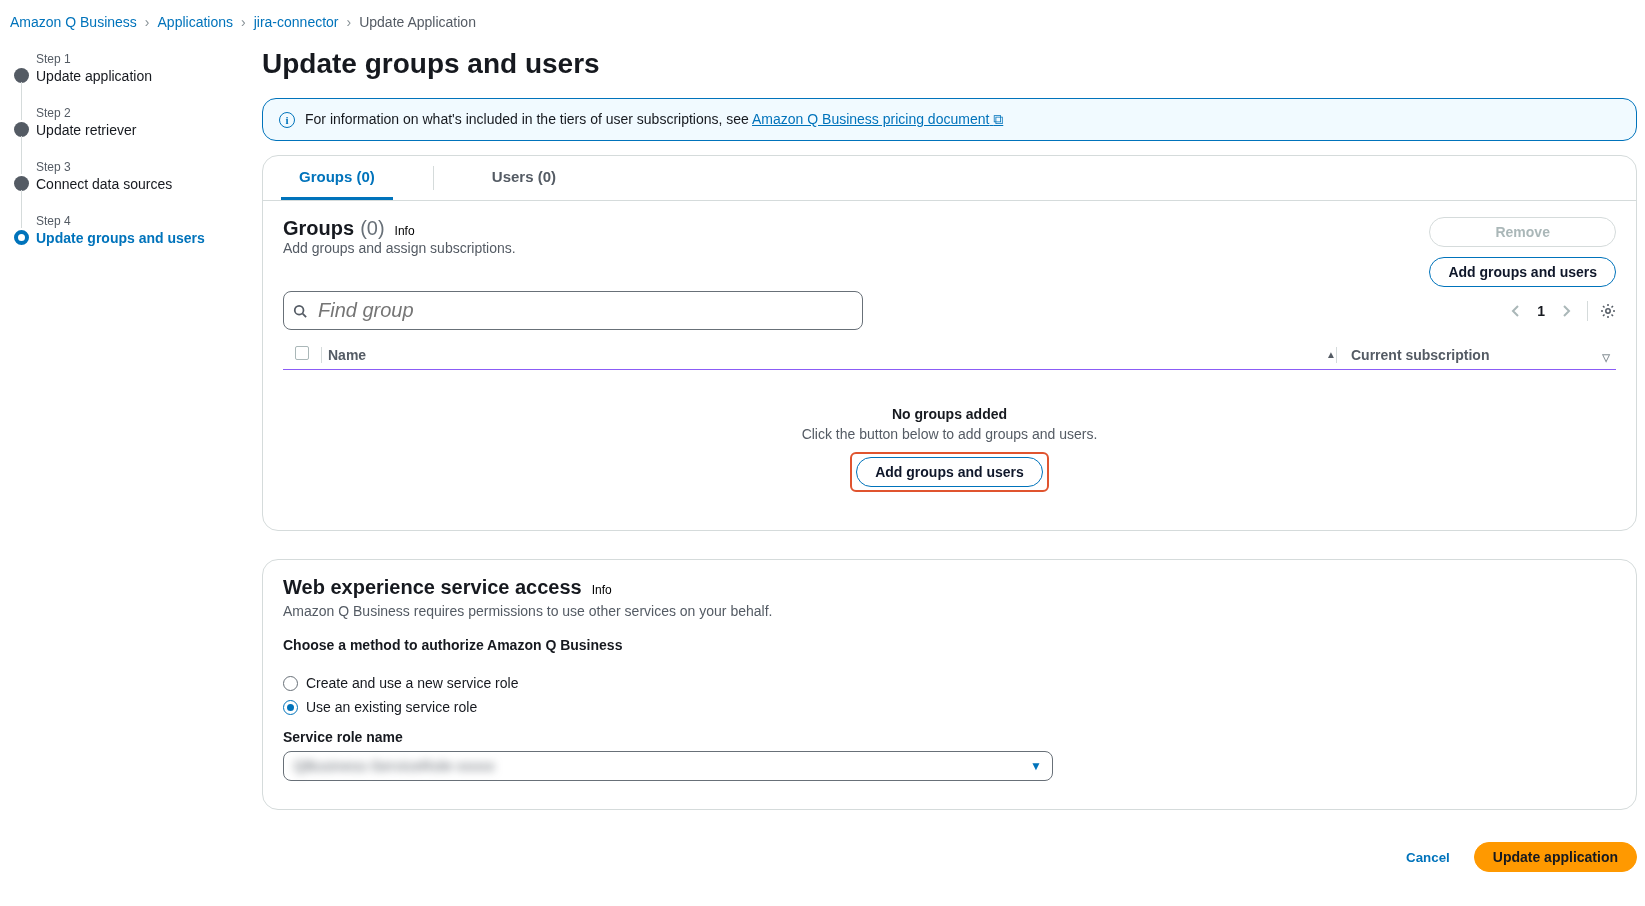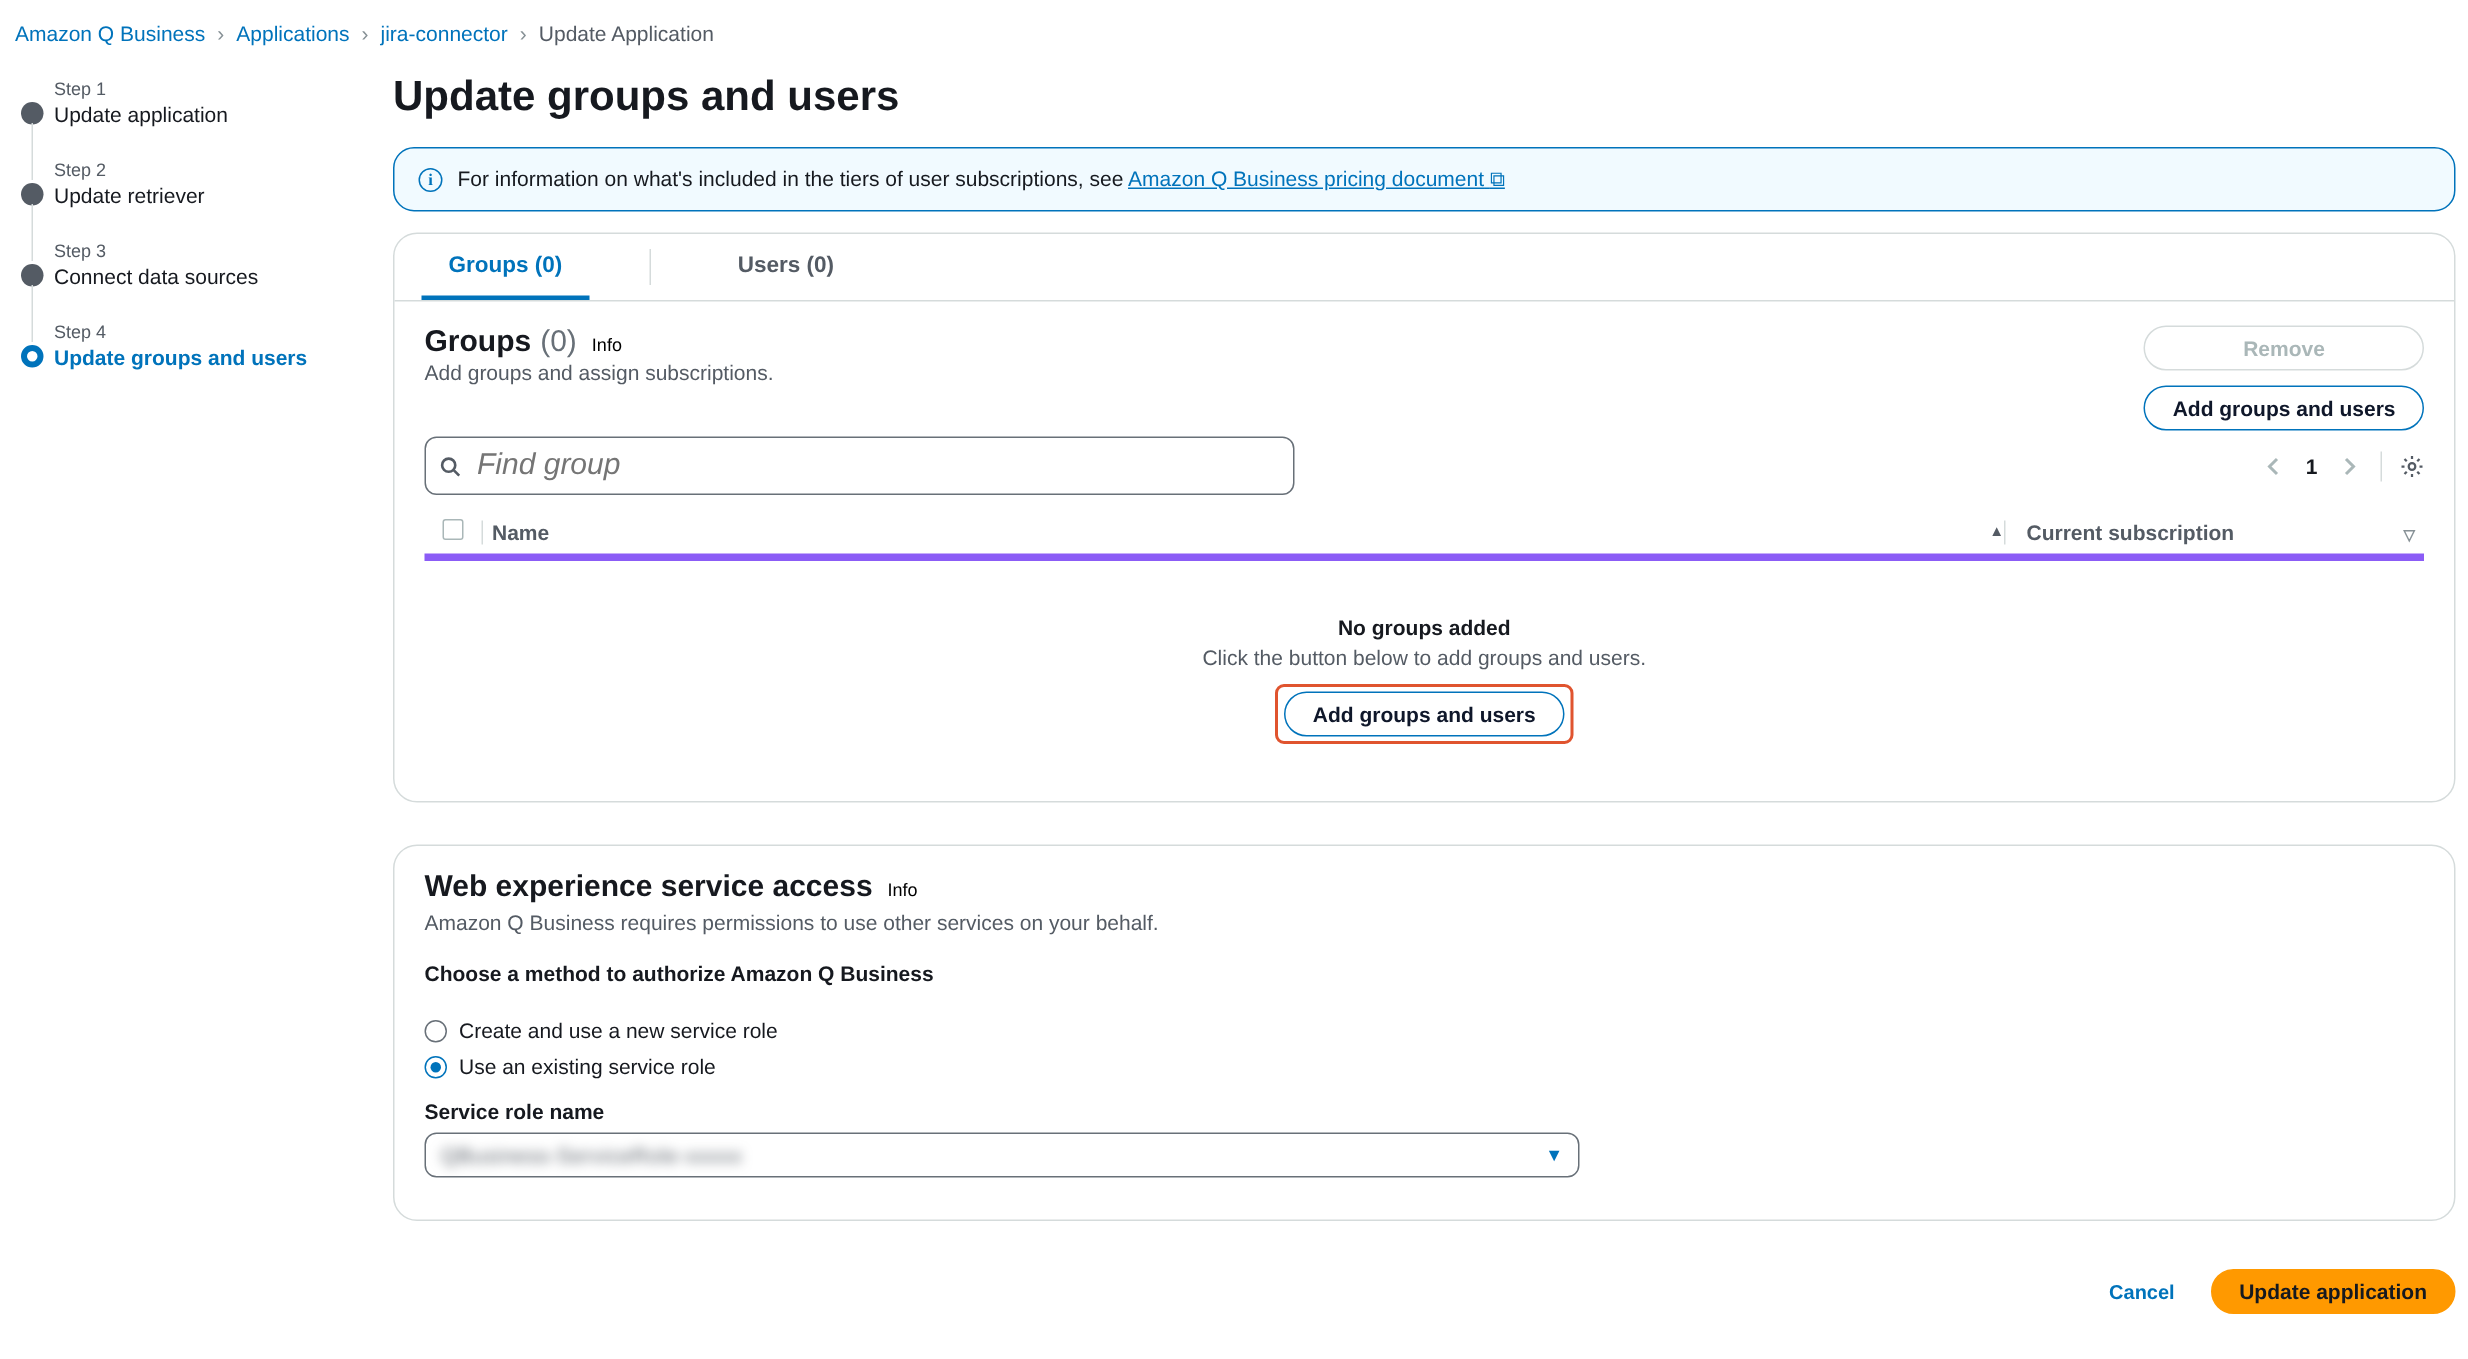--- a/index.html
+++ b/index.html
@@ -53,21 +53,21 @@
 .toolbar { display: flex; justify-content: space-between; align-items: center; gap: 12px; margin-bottom: 10px; }
 .search { position: relative; flex: 0 0 580px; }
 .search input { width: 100%; padding: 7px 10px 7px 34px; border: 1px solid #687078; border-radius: 8px; font-size: 20px; font-style: italic; }
 .search .si { position: absolute; left: 10px; top: 50%; transform: translateY(-50%); color: #545b64; }
 .pager { display: flex; align-items: center; gap: 12px; }
 .pager .pbtn { color: #aab7b8; cursor: pointer; padding: 4px; }
 .pager .pnum { font-weight: 700; }
 .pager .vsep { width: 1px; height: 20px; background: #d5dbdb; }
 .gear { cursor: pointer; }
 
-.table-head { display: flex; align-items: center; border-bottom: 5px solid #8b5cf6; padding: 6px 0; font-size: 14px; font-weight: 700; color: #545b64; }
+.table-head { display: flex; align-items: center; border-bottom: 1px solid #8b5cf6; padding: 6px 0; font-size: 14px; font-weight: 700; color: #545b64; }
 .th-check { width: 38px; padding-left: 12px; }
 .th-check .cb { width: 14px; height: 14px; border: 1.5px solid #aab7b8; border-radius: 2px; display: inline-block; }
 .th-name { flex: 1; display: flex; align-items: center; gap: 6px; padding-left: 6px; border-left: 1px solid #d5dbdb; }
 .th-sub { width: 280px; display: flex; align-items: flex-end; gap: 6px; padding-left: 14px; border-left: 1px solid #d5dbdb; justify-content: space-between; padding-right: 6px; }
 .sort-ind { font-size: 10px; }
 
 .empty { text-align: center; padding: 36px 0 10px; }
 .empty-title { font-weight: 700; margin-bottom: 4px; }
 .empty-sub { color: #545b64; margin-bottom: 10px; }
 .highlight-box { display: inline-block; border: 2px solid #e0542f; border-radius: 6px; padding: 3px 4px; }

